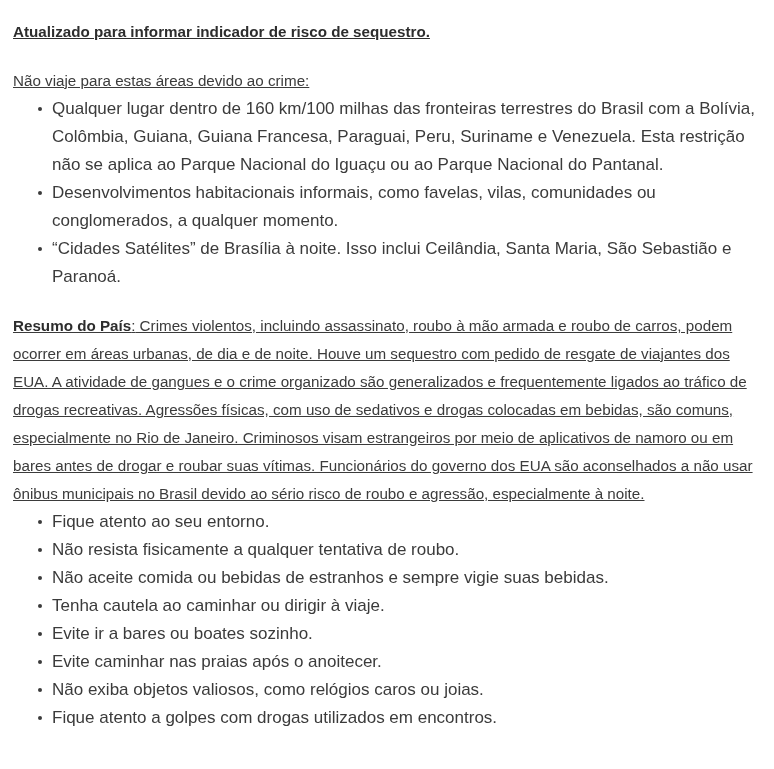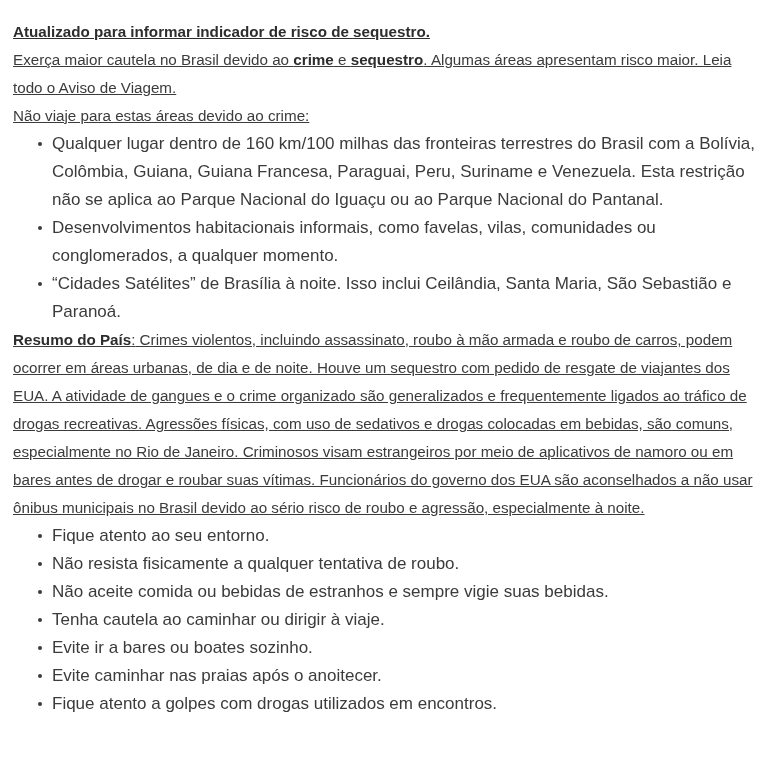--- a/index.html
+++ b/index.html
@@ -25,20 +25,21 @@
     font-size: 15.2px;
     line-height: 28px;
     color: #3b3b3b;
     text-decoration: underline;
   }
   p.lead-heading {
     font-weight: bold;
     color: #2d2d2d;
   }
   p.gap-before {
+    margin-top: 21px;
   }
   strong {
     font-weight: bold;
     color: #2d2d2d;
   }
   ul {
     margin: 0;
     padding: 0;
     list-style: none;
   }
@@ -60,23 +61,20 @@
     background: #3b3b3b;
   }
 </style>
 </head>
 <body>
 
 <div class="page">
 
   <p class="lead-heading">Atualizado para informar indicador de risco de sequestro.</p>
 
-  <p>
-    <span>Exerça maior cautela no Brasil devido ao </span><strong>crime</strong><span> e </span><strong>sequestro</strong><span>. Algumas áreas apresentam risco maior. Leia todo o Aviso de Viagem.</span>
-  </p>
 
   <p class="gap-before">Não viaje para estas áreas devido ao crime:</p>
 
   <ul>
     <li>Qualquer lugar dentro de 160 km/100 milhas das fronteiras terrestres do Brasil com a Bolívia, Colômbia, Guiana, Guiana Francesa, Paraguai, Peru, Suriname e Venezuela. Esta restrição não se aplica ao Parque Nacional do Iguaçu ou ao Parque Nacional do Pantanal.</li>
     <li>Desenvolvimentos habitacionais informais, como favelas, vilas, comunidades ou conglomerados, a qualquer momento.</li>
     <li>“Cidades Satélites” de Brasília à noite. Isso inclui Ceilândia, Santa Maria, São Sebastião e Paranoá.</li>
   </ul>
 
   <p class="gap-before">
@@ -84,16 +82,17 @@
   </p>
 
 
   <ul>
     <li>Fique atento ao seu entorno.</li>
     <li>Não resista fisicamente a qualquer tentativa de roubo.</li>
     <li>Não aceite comida ou bebidas de estranhos e sempre vigie suas bebidas.</li>
     <li>Tenha cautela ao caminhar ou dirigir à viaje.</li>
     <li>Evite ir a bares ou boates sozinho.</li>
     <li>Evite caminhar nas praias após o anoitecer.</li>
+    <li>Não exiba objetos valiosos, como relógios caros ou joias.</li>
     <li>Fique atento a golpes com drogas utilizados em encontros.</li>
   </ul>
 
 </div>
 
 </body></html>

